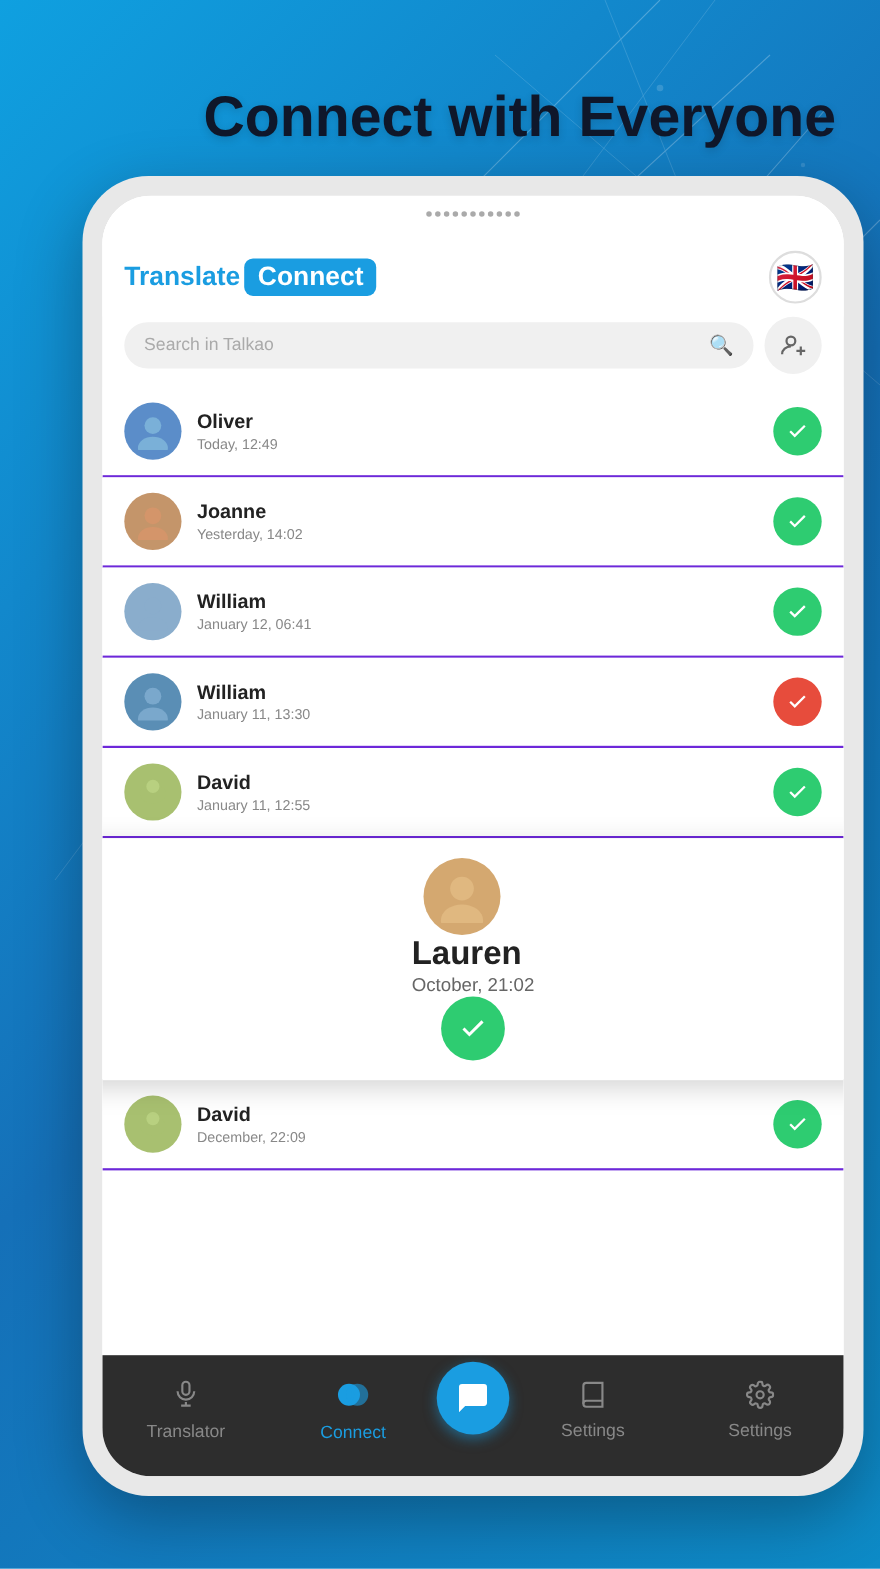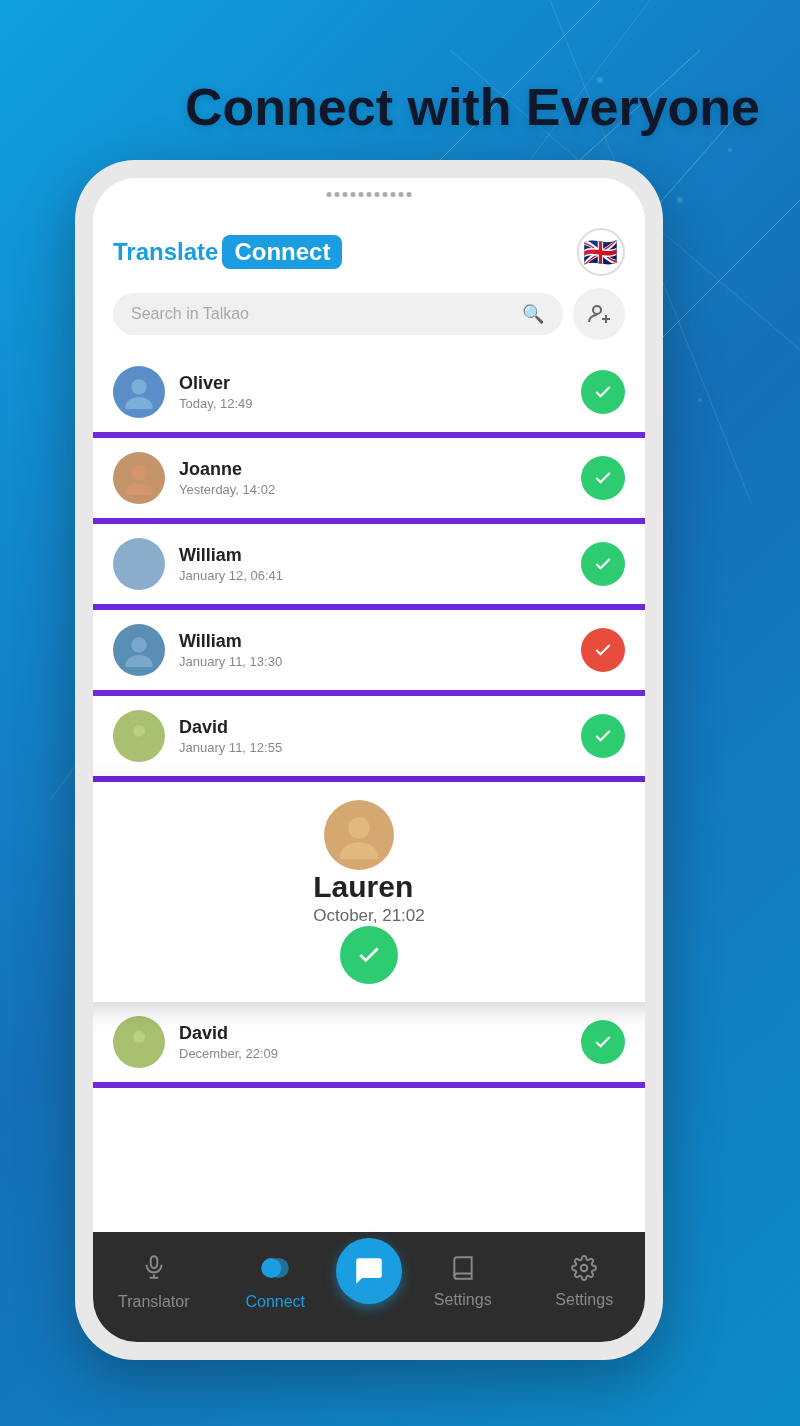--- a/index.html
+++ b/index.html
@@ -41,21 +41,21 @@
       padding: 0 40px;
       text-shadow: 0 2px 8px rgba(0,0,0,0.15);
       margin-top: 36px;
     }
 
     
     .phone {
       position: absolute;
       top: 160px;
       left: 75px;
-      width: 588px;
+      width: 710px;
       height: 1200px;
       background: #e8e8e8;
       border-radius: 60px;
       box-shadow: 0 20px 60px rgba(0,0,0,0.3);
       z-index: 5;
       overflow: hidden;
     }
 
     .phone-inner {
       position: absolute;
@@ -184,21 +184,21 @@
     
     .contact-list {
       flex: 1;
       overflow: hidden;
     }
 
     .contact-item {
       display: flex;
       align-items: center;
       padding: 14px 20px;
-      border-bottom: 6px solid #6d28d9;
+      border-bottom: 2px solid #6d28d9;
       background: white;
       position: relative;
     }
 
     .contact-avatar {
       width: 52px;
       height: 52px;
       border-radius: 50%;
       overflow: hidden;
       flex-shrink: 0;

